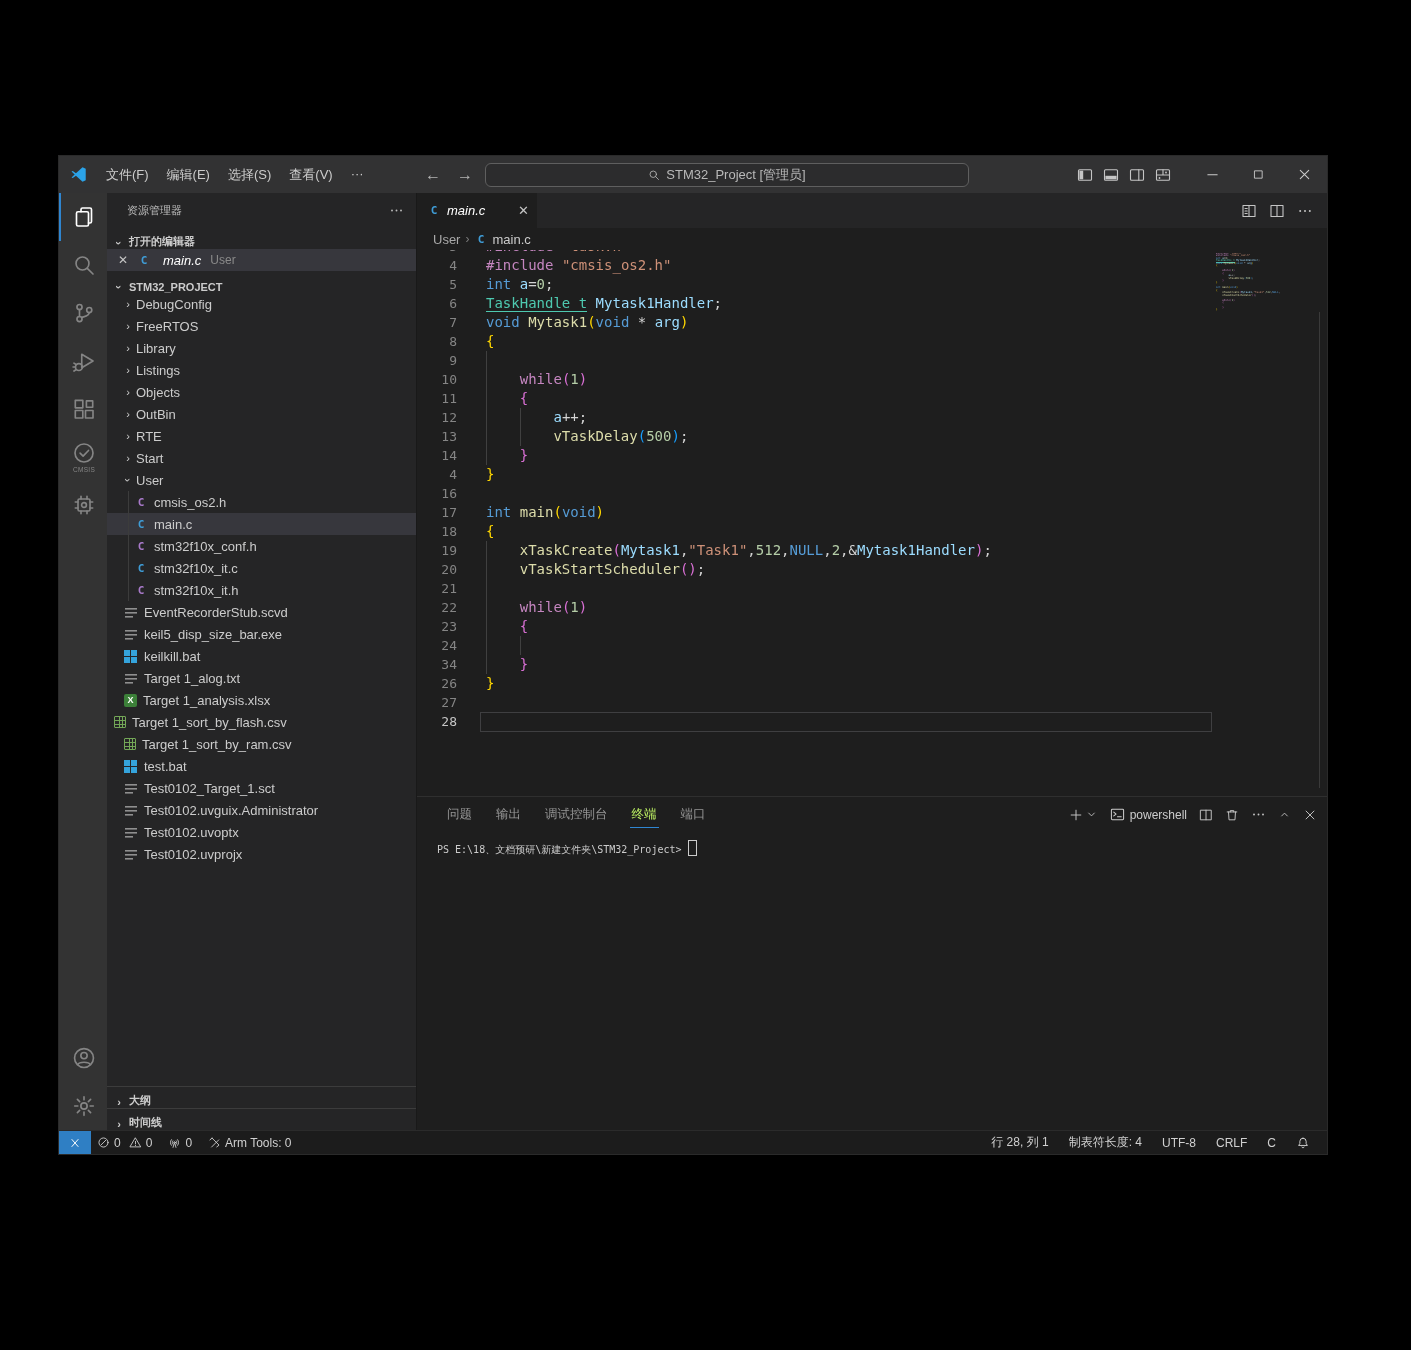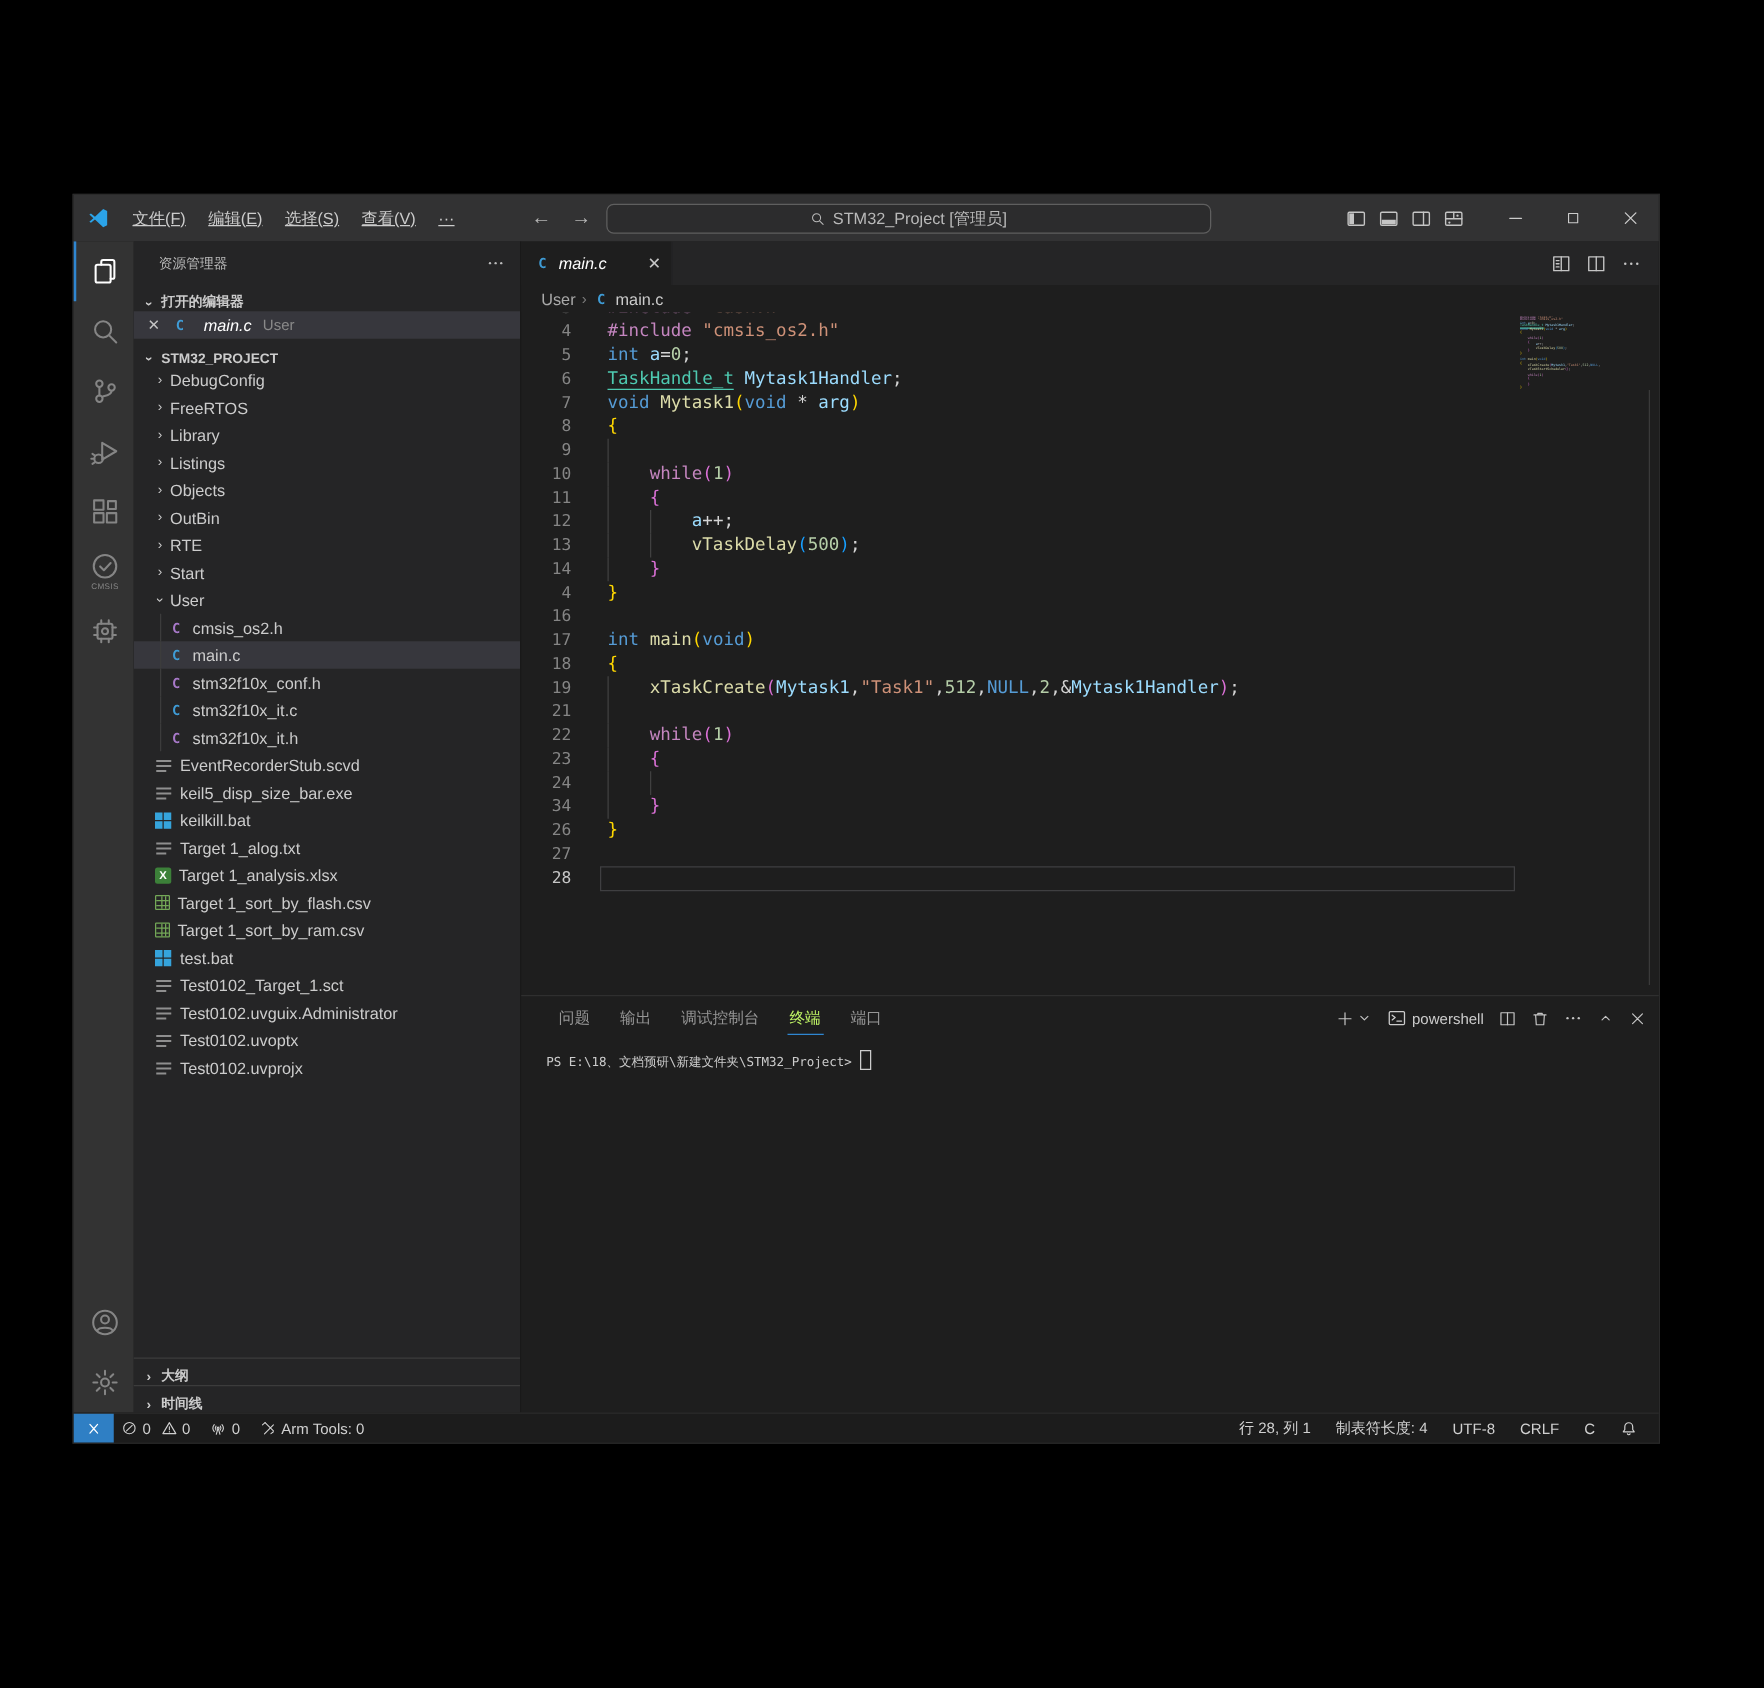--- a/index.html
+++ b/index.html
@@ -4,21 +4,21 @@
 <style>
   html,body{margin:0;padding:0;background:#000;}
   body{width:1411px;height:1350px;position:relative;font-family:"Liberation Sans",sans-serif;overflow:hidden;color:#cccccc;}
   *{box-sizing:border-box;}
 
   .window{position:absolute;left:58px;top:155px;width:1270px;height:1000px;background:#1e1e1e;display:flex;flex-direction:column;border:1px solid #2a2a2a;}
 
   
   .titlebar{height:37px;background:#323233;display:flex;align-items:center;position:relative;flex:none;}
   .tb-logo{width:38px;display:flex;justify-content:center;flex:none;}
-  .menubar{display:flex;align-items:center;text-decoration:underline;}
+  .menubar{display:flex;}
   .menu-item{padding:4px 9px;font-size:13px;color:#cccccc;border-radius:5px;cursor:default;}
   .cc-wrap{position:absolute;left:362px;top:0;height:37px;display:flex;align-items:center;gap:8px;}
   .nav-arrow{color:#b5b5b5;font-size:16px;width:24px;text-align:center;}
   .command-center{width:484px;height:24px;background:#2c2c2d;border:1px solid #5f5f5f;border-radius:6px;display:flex;align-items:center;justify-content:center;gap:6px;color:#b9b9b9;font-size:13px;}
   .tb-right{margin-left:auto;display:flex;align-items:center;height:100%;}
   .layout-icons{display:flex;align-items:center;gap:10px;margin-right:18px;color:#c5c5c5;}
   .win-controls{display:flex;height:100%;}
   .win-btn{width:46px;height:100%;display:flex;align-items:center;justify-content:center;color:#cccccc;}
 
   
@@ -354,21 +354,21 @@
             <span class="lbl">keilkill.bat</span>
           </div>
           <div class="trow" style="padding-left: 17px;">
             <span class="fi fi-doc"></span>
             <span class="lbl">Target 1_alog.txt</span>
           </div>
           <div class="trow" style="padding-left: 17px;">
             <span class="fi fi-xlsx">X</span>
             <span class="lbl">Target 1_analysis.xlsx</span>
           </div>
-          <div class="trow" style="padding-left: 17px;">
+          <div class="trow" style="padding-left: 7px;">
             <span class="fi fi-csv"></span>
             <span class="lbl">Target 1_sort_by_flash.csv</span>
           </div>
           <div class="trow" style="padding-left: 17px;">
             <span class="fi fi-csv"></span>
             <span class="lbl">Target 1_sort_by_ram.csv</span>
           </div>
           <div class="trow" style="padding-left: 17px;">
             <span class="fi fi-win"></span>
             <span class="lbl">test.bat</span>
@@ -499,20 +499,24 @@
               <span class="ln">17</span>
               <span class="ct"><span class="tk-kw">int</span><span class="tk-pl"> </span><span class="tk-fn">main</span><span class="tk-b1">(</span><span class="tk-kw">void</span><span class="tk-b1">)</span></span>
             </div>
             <div class="cl">
               <span class="ln">18</span>
               <span class="ct"><span class="tk-b1">{</span></span>
             </div>
             <div class="cl">
               <span class="ln">19</span>
               <span class="ct"><span class="guide" style="left: 0ch;"></span><span class="tk-pl">    </span><span class="tk-fn">xTaskCreate</span><span class="tk-b2">(</span><span class="tk-var">Mytask1</span><span class="tk-pl">,</span><span class="tk-str">"Task1"</span><span class="tk-pl">,</span><span class="tk-num">512</span><span class="tk-pl">,</span><span class="tk-kw">NULL</span><span class="tk-pl">,</span><span class="tk-num">2</span><span class="tk-pl">,&amp;</span><span class="tk-var">Mytask1Handler</span><span class="tk-b2">)</span><span class="tk-pl">;</span></span>
+            </div>
+            <div class="cl">
+              <span class="ln">20</span>
+              <span class="ct"><span class="guide" style="left: 0ch;"></span><span class="tk-pl">    </span><span class="tk-fn">vTaskStartScheduler</span><span class="tk-b2">()</span><span class="tk-pl">;</span></span>
             </div>
             <div class="cl">
               <span class="ln">21</span>
               <span class="ct"><span class="guide" style="left: 0ch;"></span></span>
             </div>
             <div class="cl">
               <span class="ln">22</span>
               <span class="ct"><span class="guide" style="left: 0ch;"></span><span class="tk-pl">    </span><span class="tk-ctrl">while</span><span class="tk-b2">(</span><span class="tk-num">1</span><span class="tk-b2">)</span></span>
             </div>
             <div class="cl">

